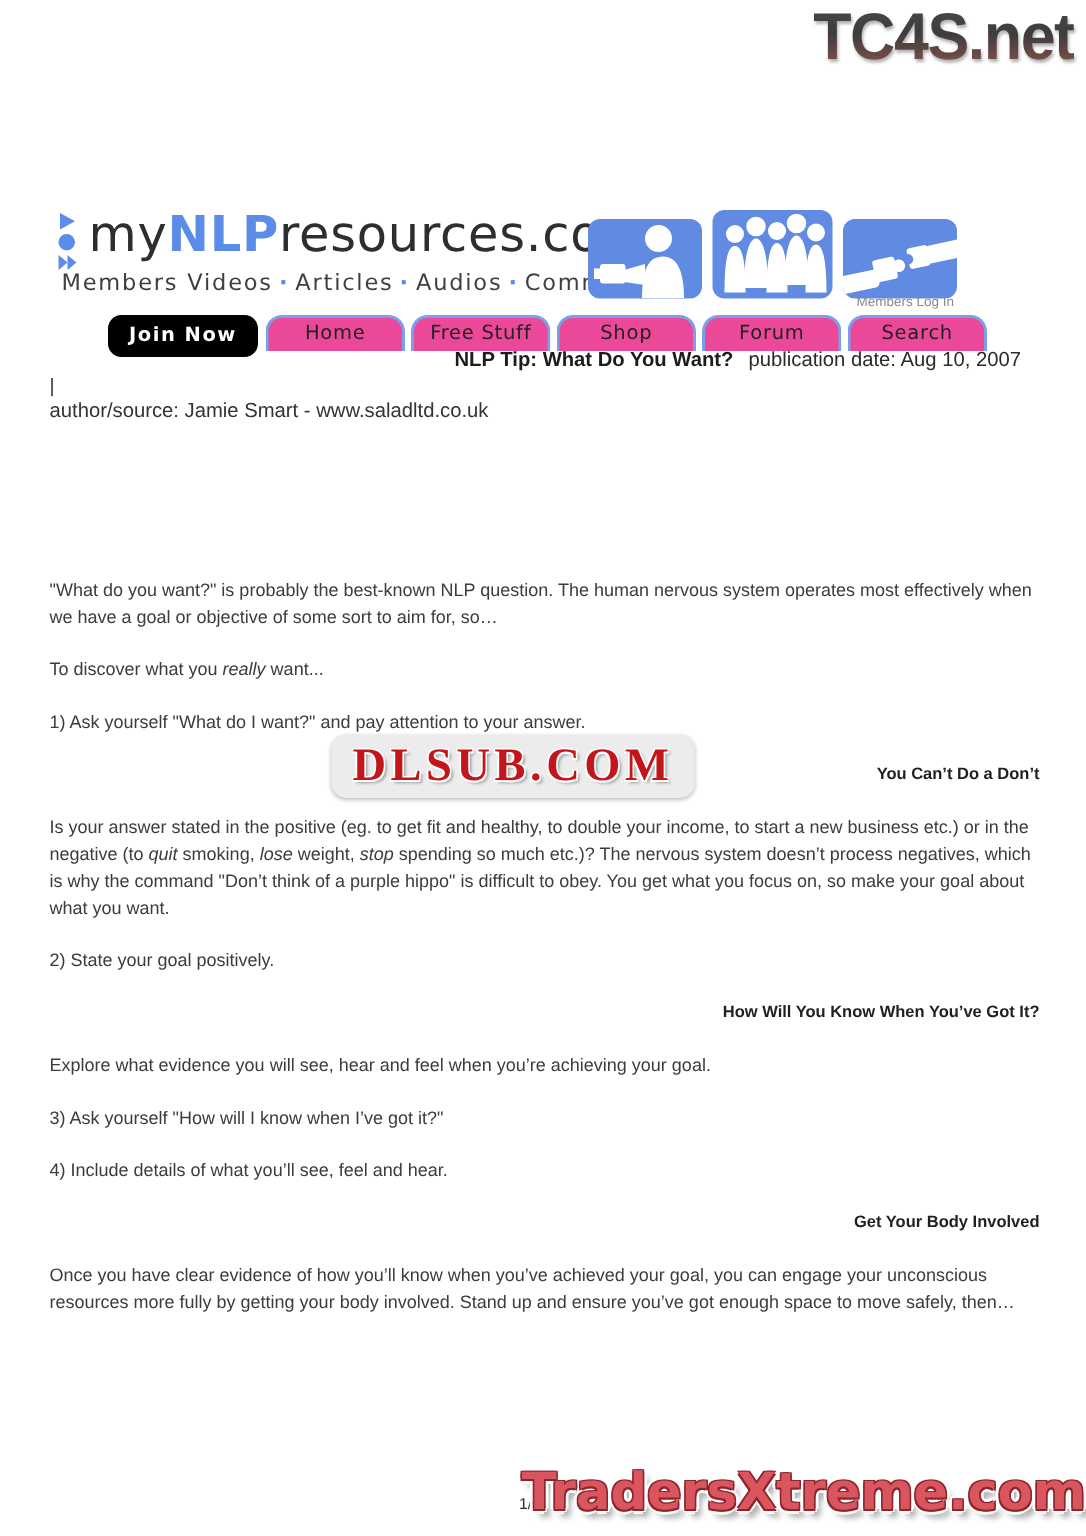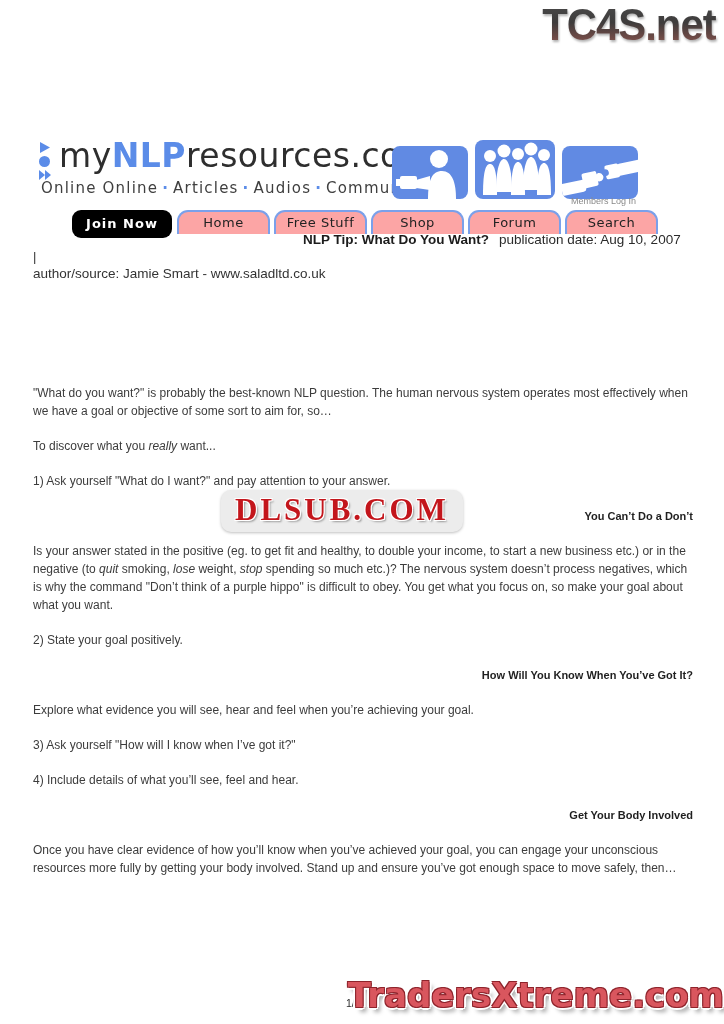--- a/index.html
+++ b/index.html
@@ -30,21 +30,21 @@
   
   .tiles{position:absolute;left:392px;top:140px;display:flex;align-items:flex-end;gap:7px;}
   .tile{background:#618ae3;border-radius:8px;width:76px;height:53px;overflow:hidden;cursor:pointer;}
   .tile.mid{width:80px;height:59px;}
   .members{position:absolute;left:536px;top:196px;width:100px;text-align:right;
            font-size:9px;color:#8a8a8a;cursor:pointer;}
 
   
   .tabs{position:absolute;left:48px;top:210px;display:flex;align-items:flex-start;gap:4px;z-index:3;margin-left:24px;}
   .tab{box-sizing:border-box;height:24px;line-height:21px;width:93px;text-align:center;
-       border:2px solid #7aa0ea;border-bottom:none;border-radius:11px 11px 0 0;background:#fca5a5;
+       border:2px solid #7aa0ea;border-bottom:none;border-radius:11px 11px 0 0;background:#ec4899;
        font-family:"DejaVu Sans",sans-serif;font-size:13px;letter-spacing:.5px;color:#222;
        cursor:pointer;}
   .tab-join{height:28px;line-height:28px;width:100px;background:#000;color:#fff;border:none;
             border-radius:9px;font-weight:bold;letter-spacing:1px;margin-right:1px;}
 
   
   .title-row{position:absolute;left:303px;top:232px;font-size:13.5px;white-space:nowrap;color:#1c1c1c;}
   .title-row .t{font-weight:bold;}
   .title-row .d{font-weight:normal;color:#2b2b2b;margin-left:10px;}
   .pipe{position:absolute;left:33px;top:249px;font-size:13px;color:#333;}
@@ -89,21 +89,21 @@
 
   <div class="logo">
     <svg class="logo-icon" viewBox="0 0 15 40">
       <polygon points="2,0 12,5.5 2,11" fill="#5b8ce8"></polygon>
       <circle cx="6.5" cy="19.5" r="5.5" fill="#5b8ce8"></circle>
       <polygon points="1,28 7,33 1,38" fill="#5b8ce8"></polygon>
       <polygon points="7,28 13,33 7,38" fill="#5b8ce8"></polygon>
     </svg>
     <div class="logo-text"><span>my</span><span class="hl">NLP</span><span>resources.com</span></div>
   </div>
-  <div class="tagline"><span>Online Online</span><span class="dot">·</span><span>Articles</span><span class="dot">·</span><span>Audios</span><span class="dot">·</span><span>Community</span></div>
+  <div class="tagline"><span>Members Videos</span><span class="dot">·</span><span>Articles</span><span class="dot">·</span><span>Audios</span><span class="dot">·</span><span>Community</span></div>
 
   <div class="tiles">
     <div class="tile">
       <svg viewBox="0 0 76 53" width="76" height="53">
         <circle cx="47" cy="13" r="9" fill="#fff"></circle>
         <path d="M36,53 C36,34 40,25 50,25 C60,25 64,36 64,53 Z" fill="#fff"></path>
         <path d="M38,30 L24,34 L24,42 L38,44 Z" fill="#fff"></path>
         <rect x="8" y="30" width="17" height="13" rx="2" fill="#fff"></rect>
         <rect x="4" y="33" width="5" height="7" fill="#fff"></rect>
       </svg>

